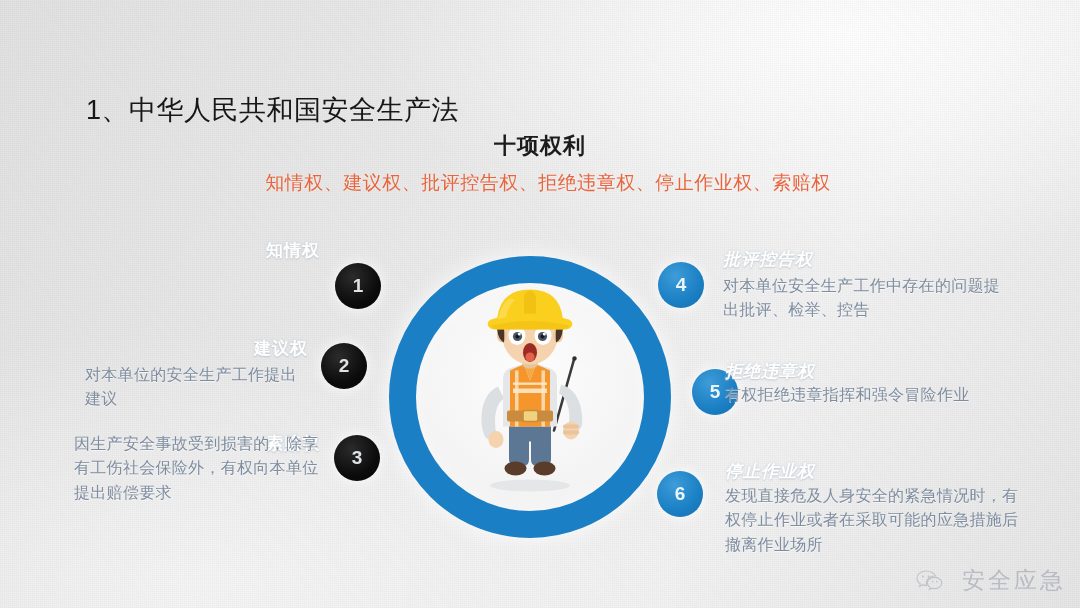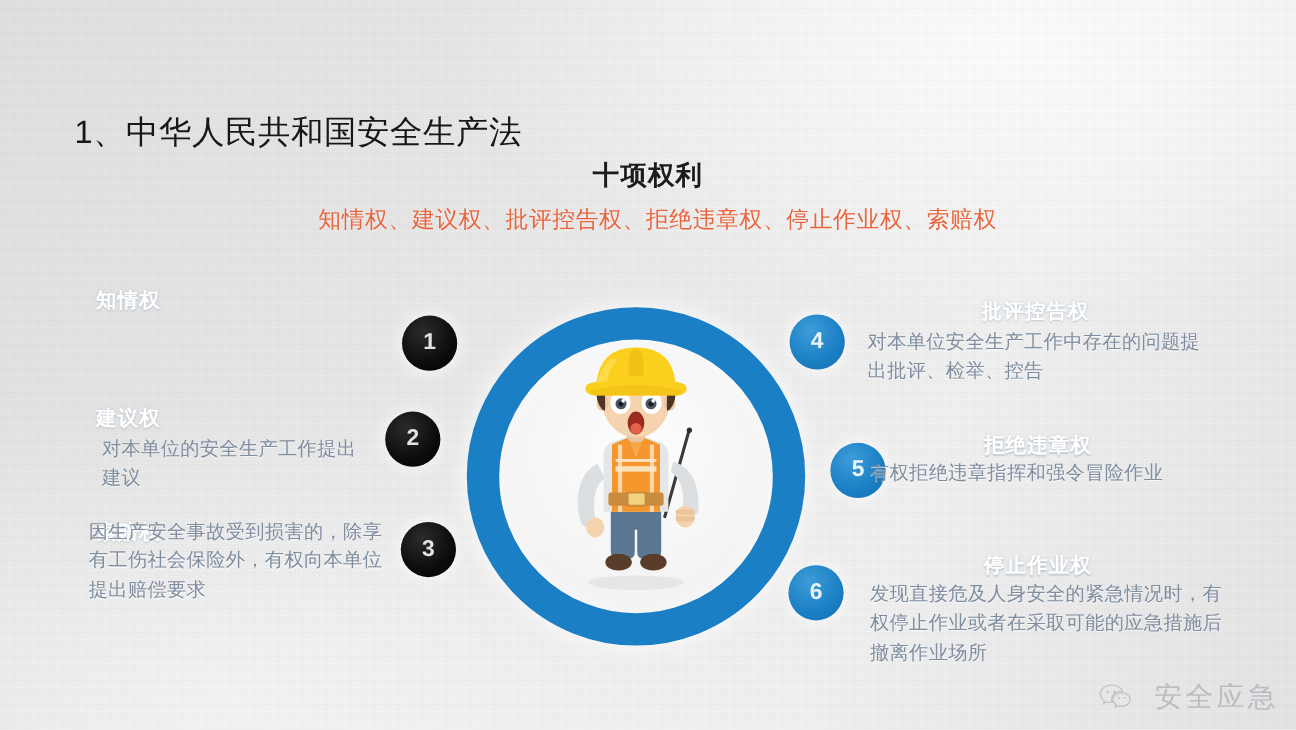--- a/index.html
+++ b/index.html
@@ -27,21 +27,21 @@
     mix-blend-mode:multiply;
   }
 
   
   #title{
     position:absolute;left:136px;top:24px;
     font-size:34px;font-weight:bold;color:#141414;
     letter-spacing:1px;white-space:nowrap;
   }
   #subtitle{
-    position:absolute;left:62px;top:92px;
+    position:absolute;left:86px;top:92px;
     font-size:27px;color:#17171a;white-space:nowrap;letter-spacing:.5px;
   }
   #section-title{
     position:absolute;left:0;right:0;top:131px;text-align:center;
     font-size:22px;font-weight:bold;color:#1b1b1b;letter-spacing:1px;
   }
   #rights-line{
     position:absolute;left:16px;right:0;top:170px;text-align:center;
     font-size:19px;color:#e8643c;letter-spacing:.5px;font-weight:500;
     text-shadow:0 0 2px rgba(255,255,255,.6);
@@ -76,22 +76,22 @@
   .item-head{
     position:absolute;font-size:17px;font-weight:bold;
     color:#ffffff;white-space:nowrap;letter-spacing:1px;
     text-shadow:0 0 3px rgba(190,200,210,.75),0 1px 1px rgba(160,170,185,.45);
   }
   .item-body{
     position:absolute;font-size:16px;line-height:1.52;
     color:#7f8da0;letter-spacing:.3px;
     text-shadow:0 1px 0 rgba(255,255,255,.6);
   }
-  .item-head.r{text-align:center;}
-  .item-head.l{}
+  .item-head.r{text-align:left;font-style:italic;}
+  .item-head.l{text-align:right;}
 
   
   #watermark{
     position:absolute;right:14px;bottom:12px;
     display:flex;align-items:center;gap:19px;
     opacity:.42;
   }
   #watermark .wm-text{
     font-size:23px;color:#7d8693;letter-spacing:3px;
     font-family:"Liberation Serif","DejaVu Serif",serif;

